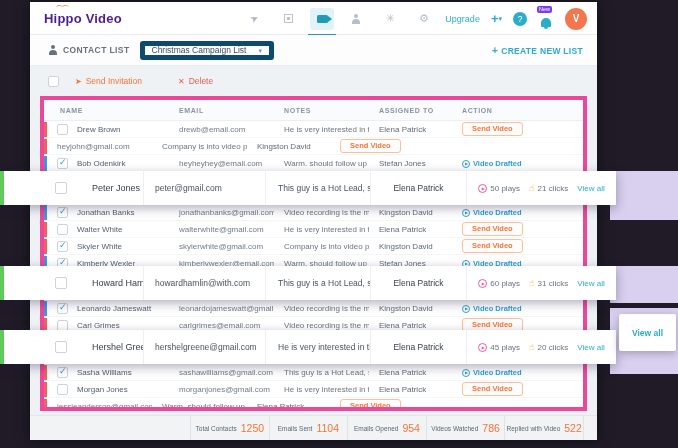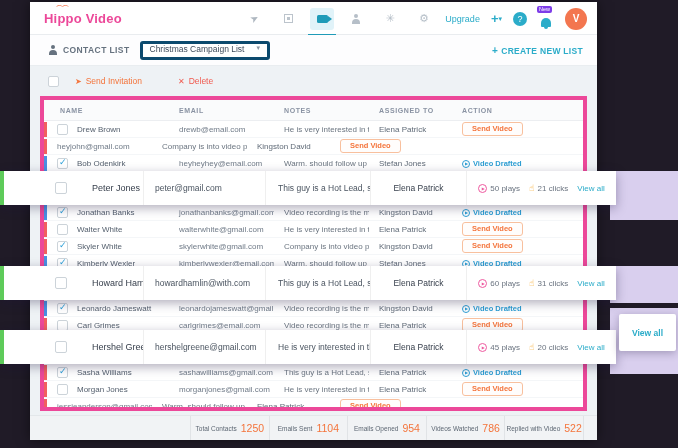--- a/index.html
+++ b/index.html
@@ -4,21 +4,21 @@
 <style>
   * { margin:0; padding:0; box-sizing:border-box; }
   html,body { width:678px; height:448px; background:#16121d; font-family:"Liberation Sans","DejaVu Sans",sans-serif; }
   .stage { position:relative; width:678px; height:448px; background:#201b27; overflow:hidden; }
 
   
   .app { position:absolute; left:30px; top:2px; width:567px; height:438px; background:#fff; box-shadow:0 0 12px rgba(0,0,0,.5); }
 
   
   .topbar { position:relative; height:33px; background:#fff; border-bottom:1px solid #e9ecef; display:flex; align-items:center; }
-  .logo { margin-left:14px; font-size:13px; font-weight:bold; color:#ec4899; letter-spacing:.2px; position:relative; }
+  .logo { margin-left:14px; font-size:13px; font-weight:bold; color:#4c1d95; letter-spacing:.2px; position:relative; }
   .logo::before { content:"⌒⌒"; position:absolute; left:12px; top:-7px; font-size:7px; color:#f4511e; letter-spacing:-1px; }
   .nav-icons { position:absolute; left:212px; top:0; height:33px; display:flex; align-items:center; gap:10px; }
   .nicon { width:24px; height:22px; display:flex; align-items:center; justify-content:center; color:#b6bfc8; font-size:11px; cursor:pointer; }
   .nicon.active { background:#e1f3f9; border-radius:3px; position:relative; }
   .nicon.active::after { content:""; position:absolute; left:-2px; right:-2px; bottom:-6px; height:2px; background:#1f9bb8; }
   .plane { display:inline-block; transform:rotate(-28deg); font-size:10px; color:#aeb7c0; }
   .sq { width:9px; height:9px; border:1.5px solid #bcc4cc; display:inline-block; position:relative; }
   .sq::after { content:""; position:absolute; left:2px; top:2px; width:3px; height:3px; background:#bcc4cc; }
   .cam { width:11px; height:8px; background:#1f9bb8; border-radius:1.5px; position:relative; display:inline-block; }
   .cam::after { content:""; position:absolute; right:-4px; top:1px; border-left:4px solid #1f9bb8; border-top:3px solid transparent; border-bottom:3px solid transparent; }
@@ -33,21 +33,21 @@
   .bellwrap { position:relative; width:16px; height:22px; cursor:pointer; }
   .badge { position:absolute; top:-2px; left:-1px; background:#7d3ce8; color:#fff; font-size:5.5px; font-style:normal; padding:1px 2px; border-radius:2px; line-height:1; }
   .bell { position:absolute; left:3px; bottom:3px; width:10px; height:9px; background:#2bacc9; border-radius:5px 5px 1px 1px; }
   .bell::after { content:""; position:absolute; left:3px; bottom:-2px; width:4px; height:2px; border-radius:0 0 2px 2px; background:#2bacc9; }
   .avatar { width:22px; height:22px; border-radius:50%; background:#f3764f; color:#fff; font-size:10px; font-weight:bold; display:flex; align-items:center; justify-content:center; cursor:pointer; }
 
   
   .subbar { height:31px; background:#fdfdfe; border-bottom:1px solid #e9edf0; display:flex; align-items:center; position:relative; }
   .cl-label { margin-left:18px; display:flex; align-items:center; gap:5px; color:#66727f; font-size:8.5px; font-weight:bold; letter-spacing:.4px; }
   .cl-label .person::before, .cl-label .person::after { background:#66727f; }
-  .listdrop { margin-left:10px; height:19px; min-width:112px; background:#fff; border:3px solid #0c4a6e; border-radius:3px; display:flex; align-items:flex-start; padding:0 7px; font-size:8.5px; color:#3e4b5b; cursor:pointer; gap:12px; }
+  .listdrop { margin-left:10px; height:19px; min-width:112px; background:#fff; border:5px solid #0c4a6e; border-radius:3px; display:flex; align-items:flex-end; padding:0 7px; font-size:8.5px; color:#3e4b5b; cursor:pointer; gap:12px; }
   .listdrop .caret { margin-left:auto; color:#8a94a0; font-size:7px; font-style:normal; }
   .createnew { position:absolute; right:14px; color:#2bacc9; font-size:8.5px; font-weight:bold; letter-spacing:.3px; cursor:pointer; }
   .createnew .plus { font-size:10px; margin-right:3px; }
 
   
   .content { background:#eef2f5; height:calc(438px - 33px - 31px - 25px); padding:0 10px; }
   .toolbar { height:30px; display:flex; align-items:center; gap:8px; padding-left:8px; }
   .cb { width:11px; height:11px; background:#fff; border:1px solid #ccd3d9; border-radius:2px; display:inline-block; position:relative; flex:none; cursor:pointer; }
   .tb-act { display:flex; align-items:center; gap:4px; font-size:8.5px; color:#f4743b; cursor:pointer; margin-left:8px; }
   .tb-act .ticon { font-size:8px; }

